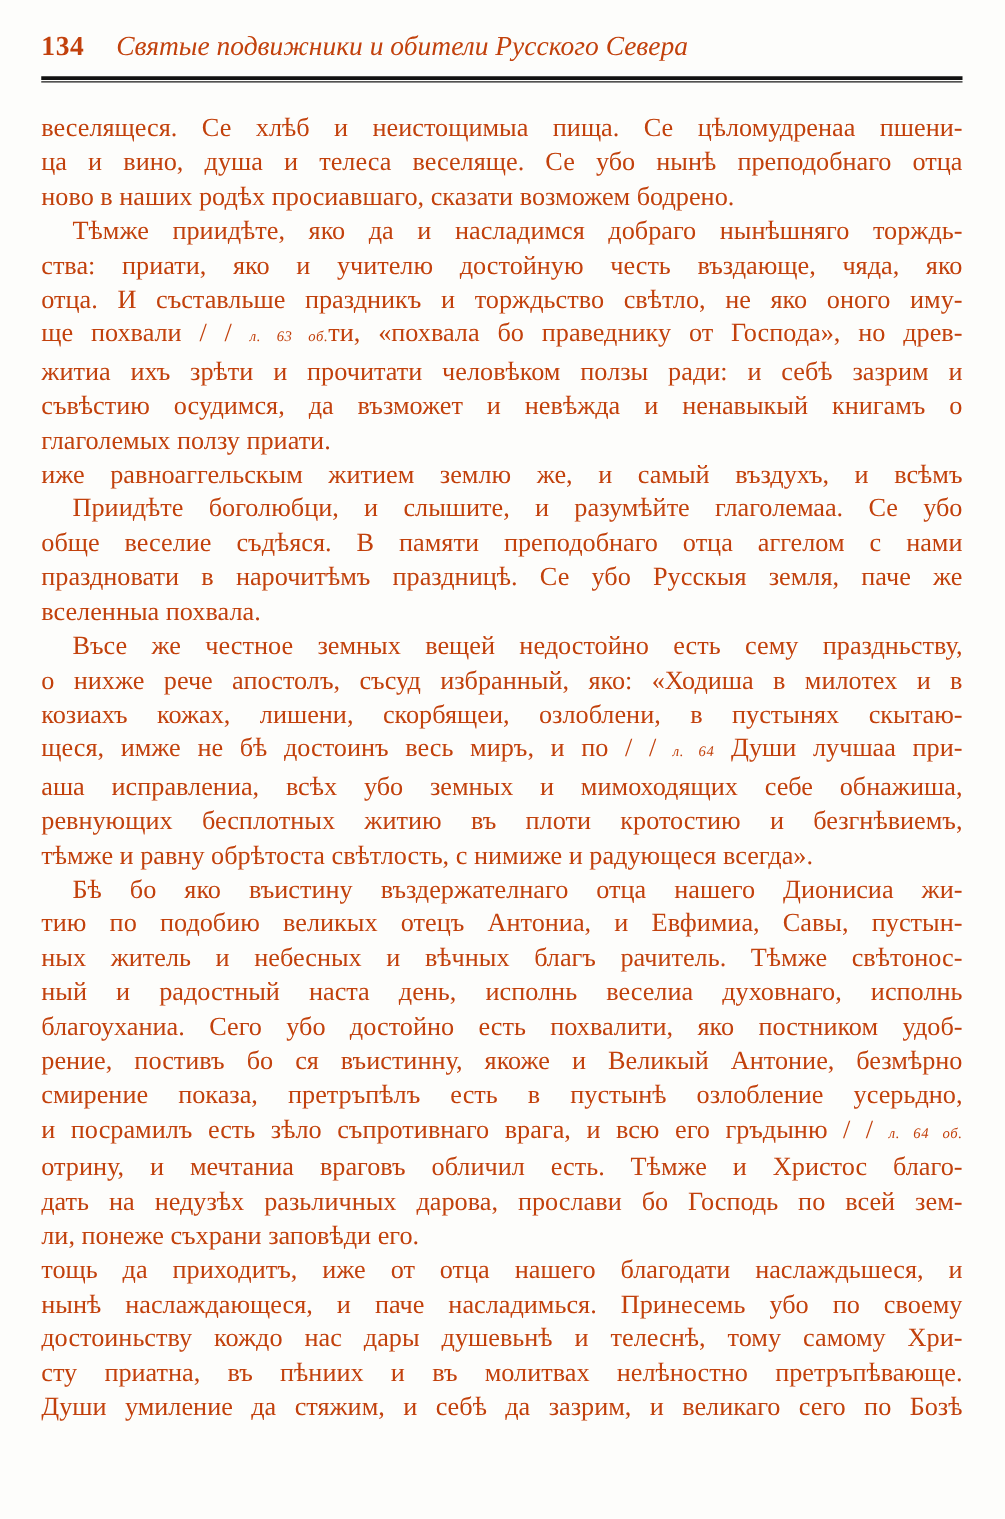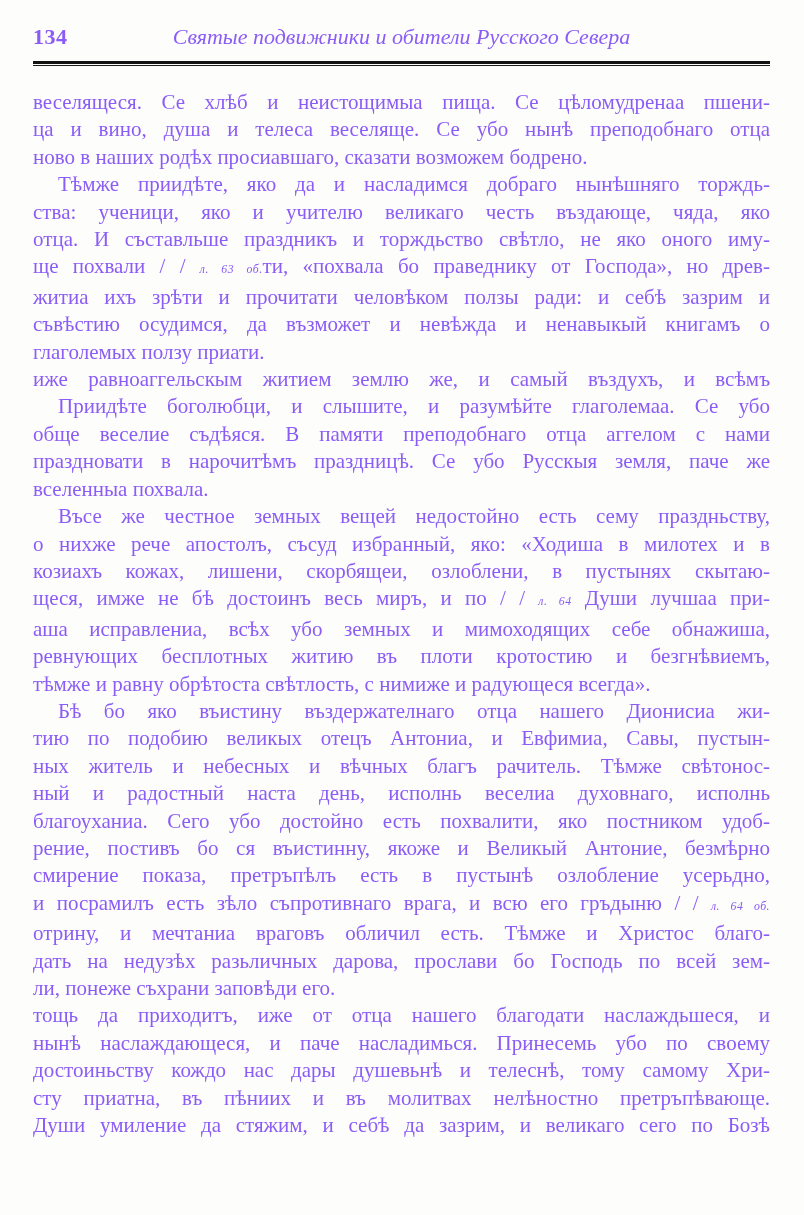--- a/index.html
+++ b/index.html
@@ -1,40 +1,39 @@
 <!DOCTYPE html>
 <html lang="ru"><head>
 <meta charset="utf-8">
 <style>
   html, body { margin: 0; padding: 0; background: #ffffff; }
   .page {
     position: relative;
     width: 804px;
     height: 1215px;
     background: #fdfdfb;
-    color: #8b5cf6;
+    color: #c2410c;
     font-family: "Liberation Serif", "DejaVu Serif", serif;
     overflow: hidden;
     box-sizing: border-box;
     padding: 24px 34px 0 33px;
   }
   .header {
     position: relative;
     height: 30px;
   }
   .page-number {
     position: absolute;
     left: 0;
     top: 0;
     font-size: 22px;
     font-weight: bold;
     letter-spacing: 0.5px;
   }
   .running-title {
-    text-align: center;
     font-size: 22px;
     font-style: italic;
     padding: 0 60px;
     white-space: nowrap;
   }
   .header-rule {
     margin-top: 7px;
     height: 1px;
     border-top: 3px solid #121212;
     border-bottom: 1px solid #1a1a1a;
@@ -71,21 +70,21 @@
   </div>
   <div class="header-rule"></div>
   <div class="body-text">
       <div class="para">
         <div class="line"><span>веселящеся. Се хлѣб и неистощимыа пища. Се цѣломудренаа пшени-</span></div>
         <div class="line"><span>ца и вино, душа и телеса веселяще. Се убо нынѣ преподобнаго отца</span></div>
         <div class="line flush"><span>ново в наших родѣх просиавшаго, сказати возможем бодрено.</span></div>
       </div>
       <div class="para">
         <div class="line first"><span>Тѣмже приидѣте, яко да и насладимся добраго нынѣшняго торждь-</span></div>
-        <div class="line"><span>ства: ученици, яко и учителю великаго честь въздающе, чяда, яко</span></div>
+        <div class="line"><span>ства: приати, яко и учителю достойную честь въздающе, чяда, яко</span></div>
         <div class="line"><span>отца. И съставльше праздникъ и торждьство свѣтло, не яко оного иму-</span></div>
         <div class="line"><span>ще похвали / / </span><span class="folio">л. 63 об.</span><span>ти, «похвала бо праведнику от Господа», но древ-</span></div>
         <div class="line"><span>житиа ихъ зрѣти и прочитати человѣком ползы ради: и себѣ зазрим и</span></div>
         <div class="line"><span>съвѣстию осудимся, да възможет и невѣжда и ненавыкый книгамъ о</span></div>
         <div class="line flush"><span>глаголемых ползу приати.</span></div>
       </div>
       <div class="para">
         <div class="line"><span>иже равноаггельскым житием землю же, и самый въздухъ, и всѣмъ</span></div>
         <div class="line first"><span>Приидѣте боголюбци, и слышите, и разумѣйте глаголемаа. Се убо</span></div>
         <div class="line"><span>обще веселие съдѣяся. В памяти преподобнаго отца аггелом с нами</span></div>

